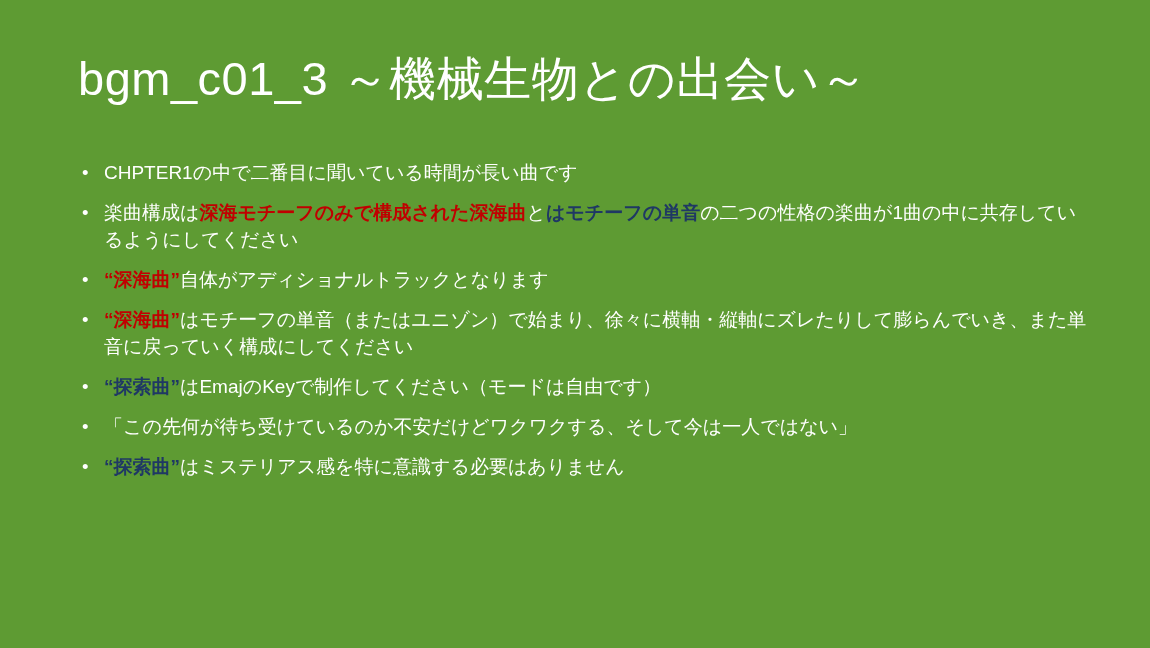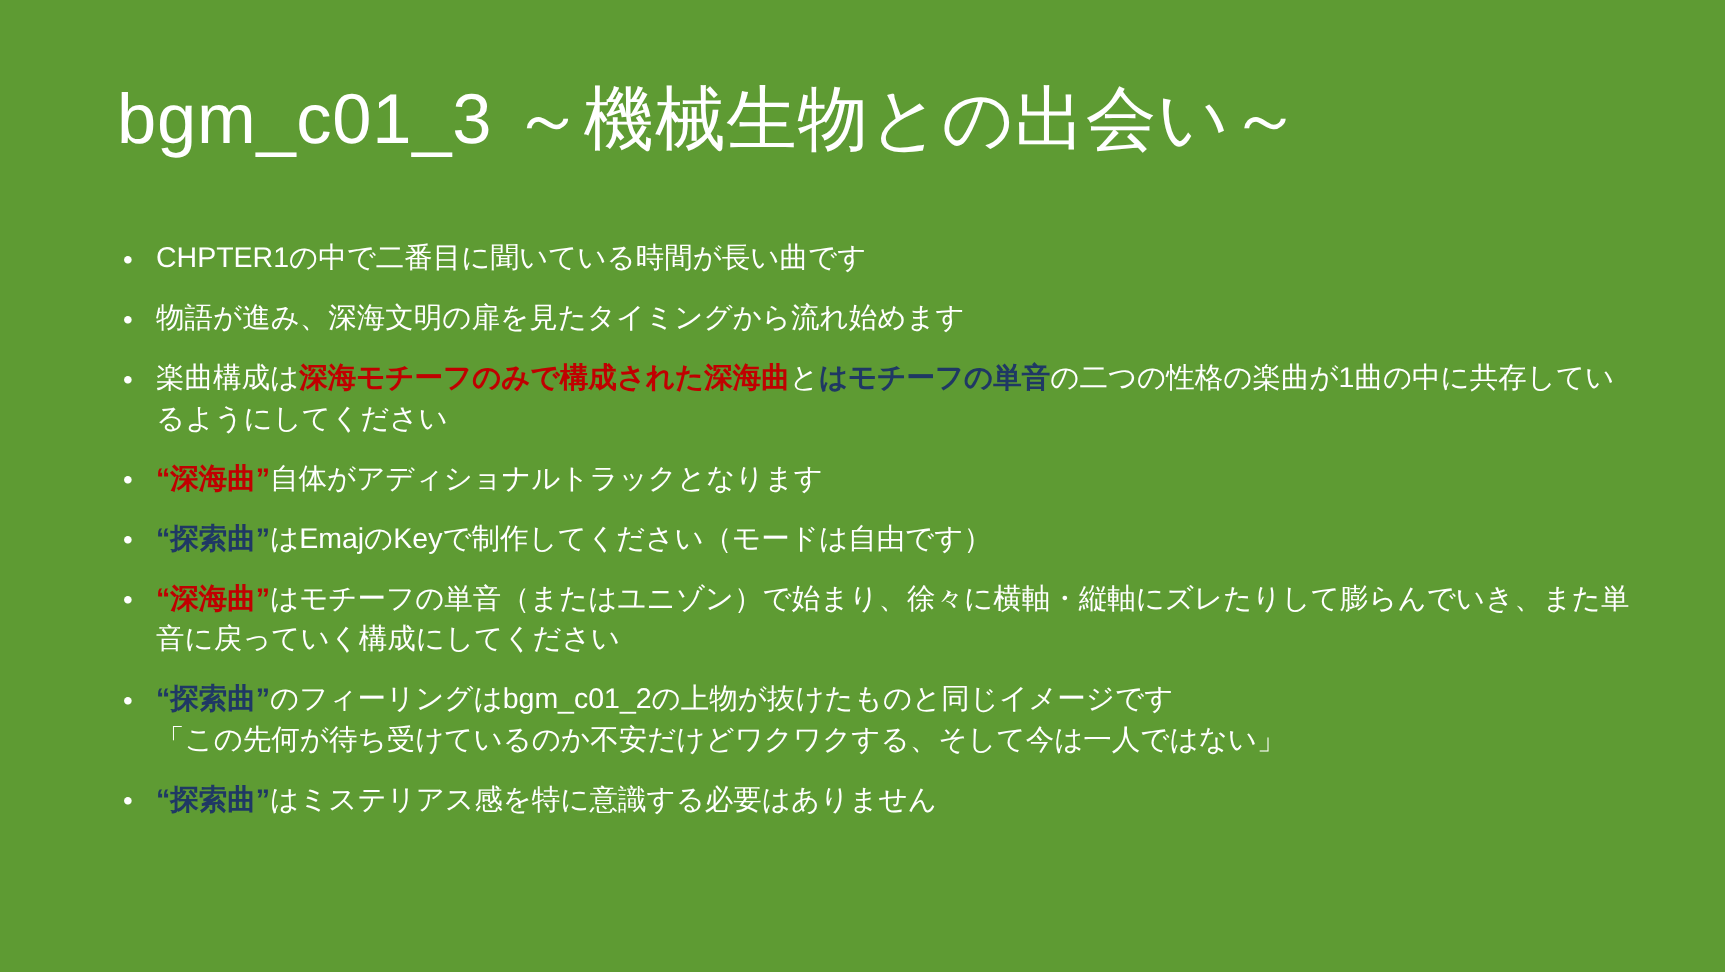--- a/index.html
+++ b/index.html
@@ -73,36 +73,32 @@
 
 <div class="slide">
 
   <div class="slide-title">bgm_c01_3 ～機械生物との出会い～</div>
 
   <ul class="bullets">
       <li class="bullet">
         <span class="line"><span>CHPTER1の中で二番目に聞いている時間が長い曲です</span></span>
       </li>
       <li class="bullet">
-        <span class="line"><span>物語が進み、深海文明の扉を見たタイミングから流れ始めます</span></span>
-      </li>
-      <li class="bullet">
         <span class="line"><span>楽曲構成は</span><span class="red">深海モチーフのみで構成された深海曲</span><span>と</span><span class="blue">はモチーフの単音</span><span>の二つの性格の楽曲が1曲の中に共存しているようにしてください</span></span>
       </li>
       <li class="bullet">
         <span class="line"><span class="red">“深海曲”</span><span>自体がアディショナルトラックとなります</span></span>
       </li>
       <li class="bullet">
+        <span class="line"><span class="red">“深海曲”</span><span>はモチーフの単音（またはユニゾン）で始まり、徐々に横軸・縦軸にズレたりして膨らんでいき、また単音に戻っていく構成にしてください</span></span>
+      </li>
+      <li class="bullet">
         <span class="line"><span class="blue">“探索曲”</span><span>はEmajのKeyで制作してください（モードは自由です）</span></span>
       </li>
       <li class="bullet">
-        <span class="line"><span class="red">“深海曲”</span><span>はモチーフの単音（またはユニゾン）で始まり、徐々に横軸・縦軸にズレたりして膨らんでいき、また単音に戻っていく構成にしてください</span></span>
-      </li>
-      <li class="bullet">
-        <span class="line"><span class="blue">“探索曲”</span><span>のフィーリングはbgm_c01_2の上物が抜けたものと同じイメージです</span></span>
         <span class="line"><span>「この先何が待ち受けているのか不安だけどワクワクする、そして今は一人ではない」</span></span>
       </li>
       <li class="bullet">
         <span class="line"><span class="blue">“探索曲”</span><span>はミステリアス感を特に意識する必要はありません</span></span>
       </li>
     </ul>
 
 </div>
 
 </body></html>

